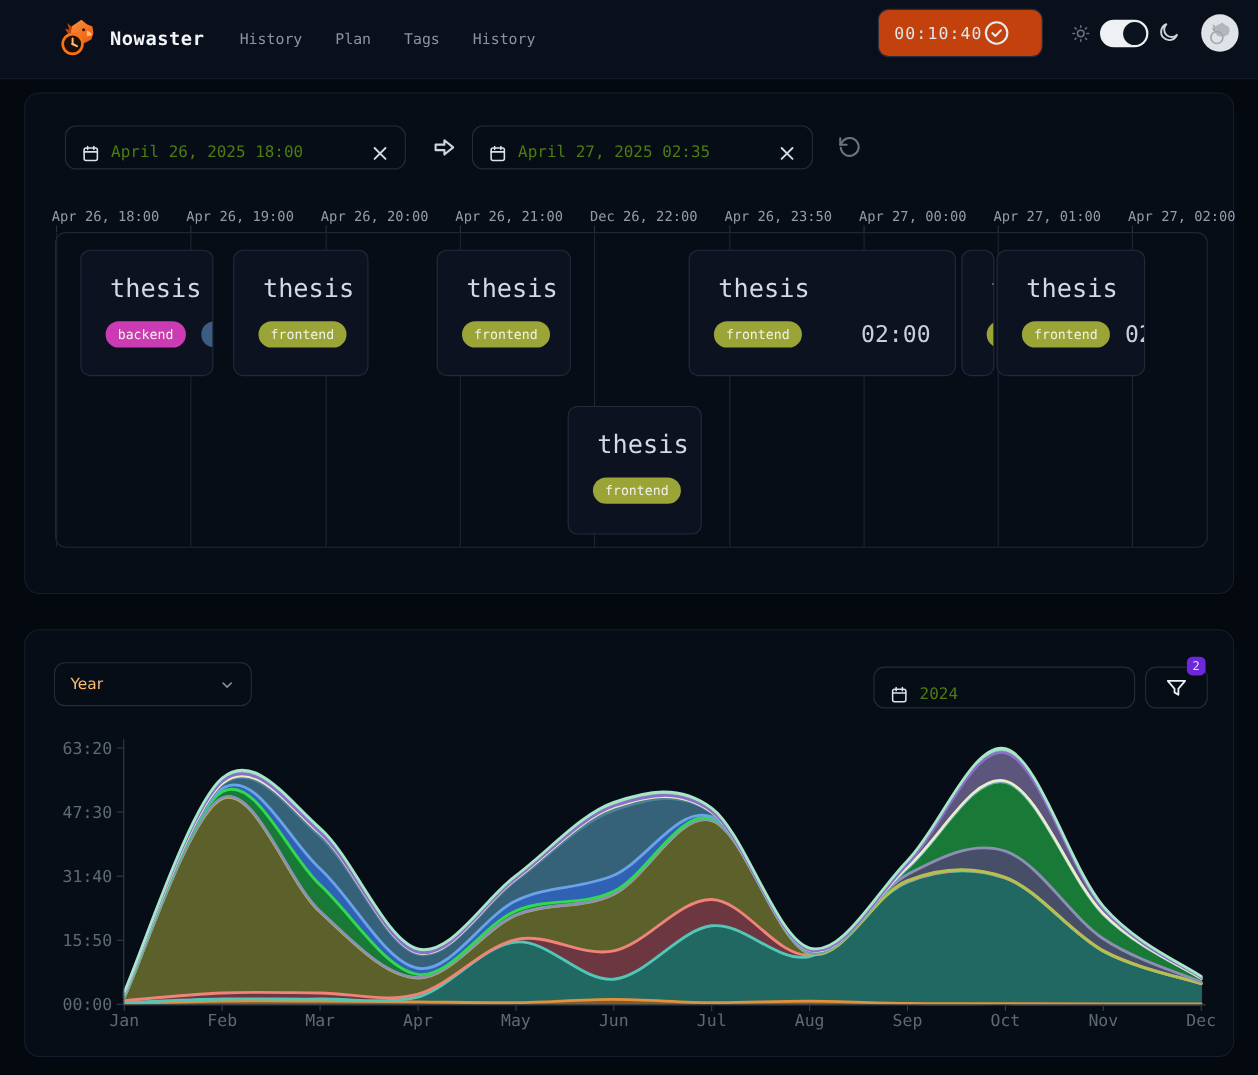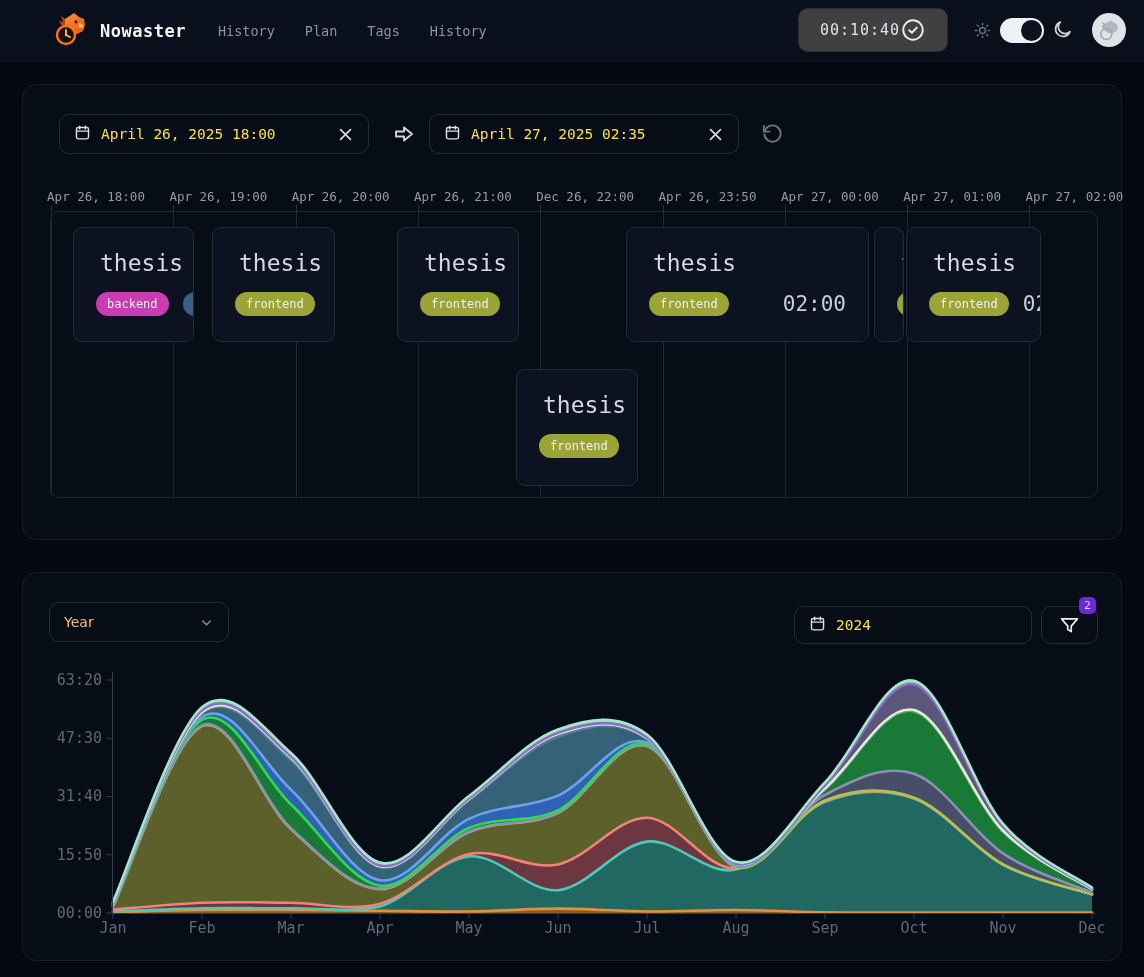--- a/index.html
+++ b/index.html
@@ -1,51 +1,51 @@
 <!DOCTYPE html>
 <html><head>
 <meta charset="utf-8">
 <style>
   * { margin:0; padding:0; box-sizing:border-box; }
   html,body { background:#04080f; }
   .page { position:relative; width:1144px; height:977px; background:#04080f;
           font-family:"DejaVu Sans Mono", monospace; color:#e3e7ee; overflow:hidden; }
 
   
-  .navbar { position:absolute; left:0; top:0; width:1144px; height:62px;
+  .navbar { position:absolute; left:0; top:0; width:1144px; height:72px;
             background:#0a101b; border-bottom:1px solid #141b28;
             display:flex; align-items:center; }
   .brand { display:flex; align-items:center; gap:10px; margin-left:52px; }
   .brand-title { font-size:17px; font-weight:bold; color:#f2f4f8; letter-spacing:.5px; }
   .nav-links { display:flex; gap:30px; margin-left:32px; }
   .nav-link { font-size:13.5px; color:#8b93a3; cursor:pointer; }
   .timer-box { position:absolute; left:798px; top:8px; width:150px; height:44px;
-               border:1px solid #262e3f; border-radius:10px; background:#404040;
-               display:flex; align-items:center; justify-content:center; padding:0 14px; }
+               border:1px solid #262e3f; border-radius:10px; background:#c2410c;
+               display:flex; align-items:center; justify-content:flex-start; padding:0 14px; }
   .timer-text { font-size:15px; color:#dfe3ea; letter-spacing:1px; }
   .icon-sun { position:absolute; left:974px; top:22px; color:#6b7280; }
   .toggle { position:absolute; left:1000px; top:18px; width:44px; height:25px;
             background:#eef0f3; border-radius:13px; cursor:pointer; }
   .toggle .knob { position:absolute; right:2px; top:2px; width:21px; height:21px;
                   border-radius:50%; background:#0b1220; }
   .icon-moon { position:absolute; left:1052px; top:19px; color:#ced3dc; }
   .avatar { position:absolute; left:1092px; top:13px; width:34px; height:34px;
             border-radius:50%; background:#dfe2e6; overflow:hidden; display:flex;
             align-items:center; justify-content:center; }
 
   
   .panel { position:absolute; left:22px; width:1100px; background:#070d17;
            border:1px solid #161e2c; border-radius:14px; }
   .panel-timeline { top:84px; height:456px; }
   .panel-stats { top:572px; height:389px; }
 
   
   .datepicker { position:absolute; height:40px; border:1px solid #242c3c; border-radius:10px;
-                display:flex; align-items:center; padding:4px 14px; gap:10px; cursor:pointer;
-                background:transparent; color:#fde047; }
+                display:flex; align-items:flex-start; padding:16px 14px; gap:10px; cursor:pointer;
+                background:transparent; color:#4d7c0f; }
   .datepicker .dp-text { font-size:14.5px; white-space:nowrap; }
   .dp-clear { margin-left:auto; color:#d5dae2; cursor:pointer; display:flex; }
   .icon-btn { color:#cfd5de; display:flex; align-items:center; justify-content:center; cursor:pointer; }
 
   
   .tl-hours { position:absolute; left:16px; top:104px; width:1100px; height:16px; }
   .tl-hour-label { position:absolute; font-size:12.5px; color:#939baa; white-space:nowrap;
                    transform:translateX(-50%); }
   .tl-box { position:absolute; left:27px; top:126px; width:1048px; height:287px;
             border:1px solid #1f2734; border-radius:10px; }

